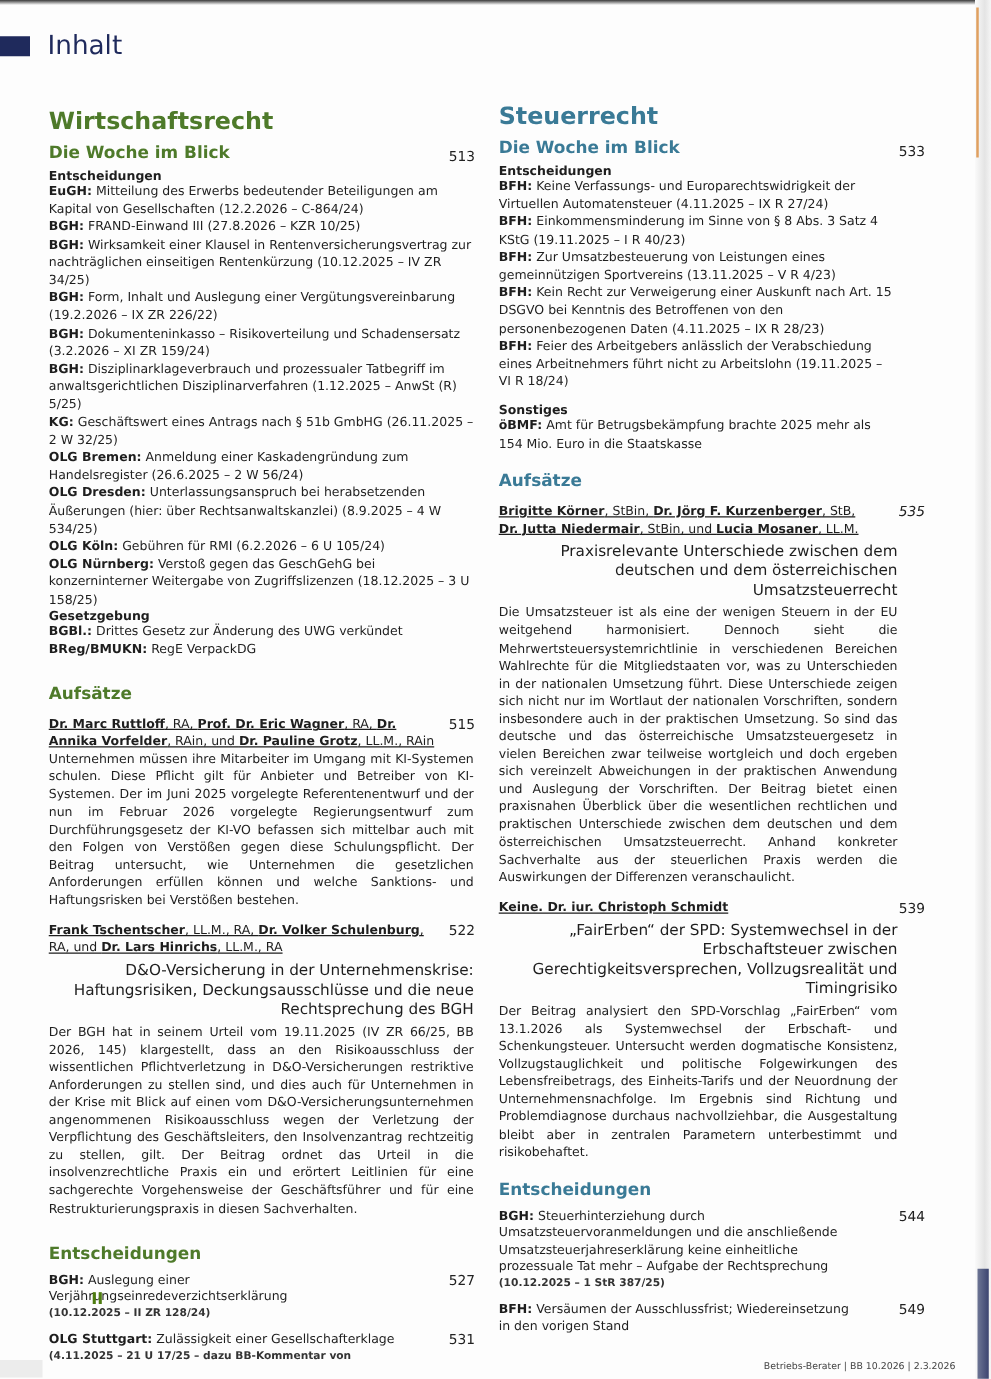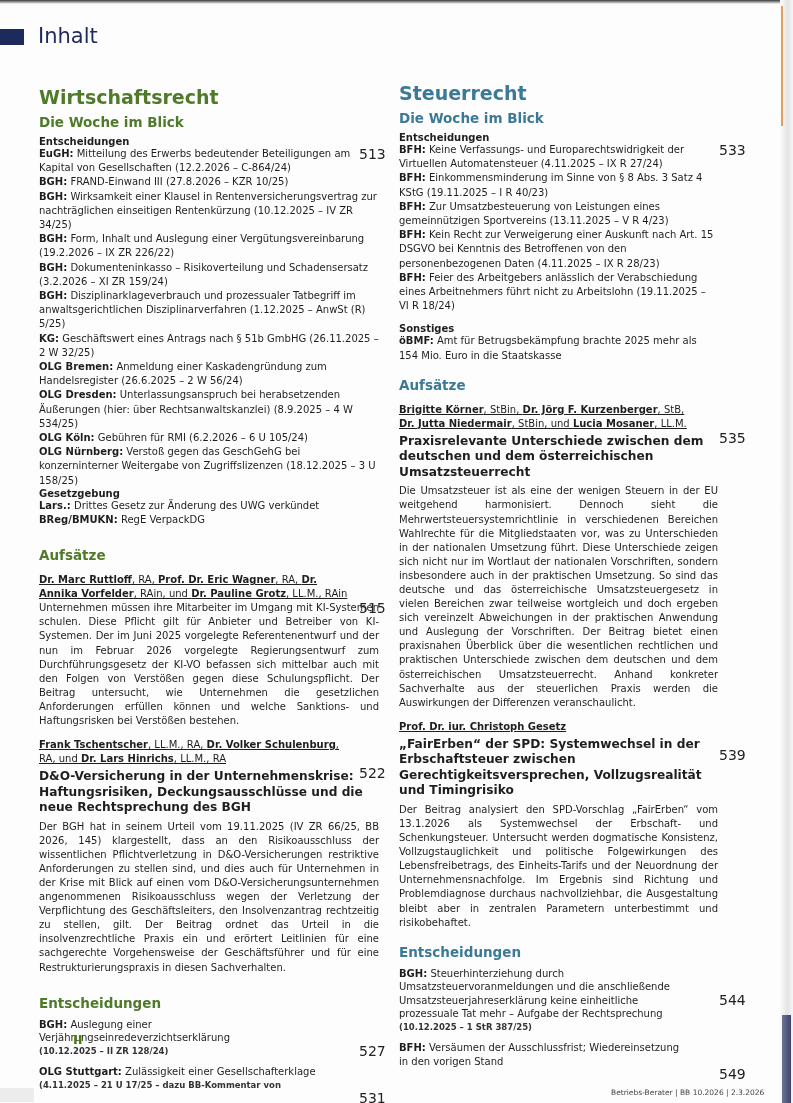--- a/index.html
+++ b/index.html
@@ -20,26 +20,26 @@
     background:linear-gradient(90deg,#6d7594,#3c4470); }
 
   .col { position:absolute; }
   .col-left { left:39px; top:86px; width:340px; }
   .col-right { left:399px; top:82px; width:319px; }
 
   .section-title { font-size:19px; font-weight:bold; margin:0 0 6px 0; }
   .green .section-title, .green .sub-title { color:#4e7a2a; }
   .blue .section-title, .blue .sub-title { color:#3a7a96; }
   .sub-title { font-size:13.5px; font-weight:bold; }
-  .pnum { font-size:14px; color:#222; position:absolute;margin-top:27px; }
+  .pnum { font-size:11px; color:#222; position:absolute; }
   .cat { font-size:10px; font-weight:bold; margin-top:6px; }
   .entry { font-size:10px; line-height:14.2px; }
   .entry b { font-weight:bold; }
   .authors { font-size:10px; line-height:14px;text-decoration:underline; }
-  .art-title { font-size:12.2px; font-weight:bold; line-height:15.5px; margin:3px 0 4px 0; }
+  .art-title { font-size:12.2px; font-weight:normal; line-height:15.5px; margin:3px 0 4px 0;text-align:right; }
   .abstract { font-size:10px; line-height:14.1px; text-align:justify; }
   .dec { font-size:10px; line-height:13.5px; }
   .dec .ref { font-size:8.5px; color:#333;font-weight:bold; }
   .footer-left { position:absolute; left:0; top:1088px; width:34px; height:14px; background:#ececec; }
   .footer-pg { position:absolute; left:50px; top:1032px; font-size:13px; font-weight:bold; color:#4d7c0f;margin-left:23px; }
   .footer-right { position:absolute; left:595px; top:1088px; font-size:7.5px; color:#444;padding-left:16px; }
 </style>
 </head>
 <body>
 
@@ -64,21 +64,21 @@
       <div class="entry"><b>BGH:</b> <span>Dokumenteninkasso – Risikoverteilung und Schadensersatz (3.2.2026 – XI ZR 159/24)</span></div>
       <div class="entry"><b>BGH:</b> <span>Disziplinarklageverbrauch und prozessualer Tatbegriff im anwaltsgerichtlichen Disziplinarverfahren (1.12.2025 – AnwSt (R) 5/25)</span></div>
       <div class="entry"><b>KG:</b> <span>Geschäftswert eines Antrags nach § 51b GmbHG (26.11.2025 – 2 W 32/25)</span></div>
       <div class="entry"><b>OLG Bremen:</b> <span>Anmeldung einer Kaskadengründung zum Handelsregister (26.6.2025 – 2 W 56/24)</span></div>
       <div class="entry"><b>OLG Dresden:</b> <span>Unterlassungsanspruch bei herabsetzenden Äußerungen (hier: über Rechtsanwaltskanzlei) (8.9.2025 – 4 W 534/25)</span></div>
       <div class="entry"><b>OLG Köln:</b> <span>Gebühren für RMI (6.2.2026 – 6 U 105/24)</span></div>
       <div class="entry"><b>OLG Nürnberg:</b> <span>Verstoß gegen das GeschGehG bei konzerninterner Weitergabe von Zugriffslizenzen (18.12.2025 – 3 U 158/25)</span></div>
     </div>
   <div class="cat" style="margin-top:0">Gesetzgebung</div>
   <div id="l-woche-ges">
-      <div class="entry"><b>Lars.:</b> <span>Drittes Gesetz zur Änderung des UWG verkündet</span></div>
+      <div class="entry"><b>BGBl.:</b> <span>Drittes Gesetz zur Änderung des UWG verkündet</span></div>
       <div class="entry"><b>BReg/BMUKN:</b> <span>RegE VerpackDG</span></div>
     </div>
 
   <div style="height:20px"></div>
   <div class="sub-title">Aufsätze</div>
   <div id="l-aufs">
       <div style="position: relative; margin-top: 10px;">
         <span class="pnum" style="left: 320px; top: 0px;">515</span>
         <div class="authors" style="padding-right: 30px;"><b>Dr. Marc Ruttloff</b><span>, RA, </span><b>Prof. Dr. Eric Wagner</b><span>, RA, </span><b>Dr. Annika Vorfelder</b><span>, RAin, und </span><b>Dr. Pauline Grotz</b><span>, LL.M., RAin</span></div>
         <div class="abstract">Unternehmen müssen ihre Mitarbeiter im Umgang mit KI-Systemen schulen. Diese Pflicht gilt für Anbieter und Betreiber von KI-Systemen. Der im Juni 2025 vorgelegte Referentenentwurf und der nun im Februar 2026 vorgelegte Regierungsentwurf zum Durchführungsgesetz der KI-VO befassen sich mittelbar auch mit den Folgen von Verstößen gegen diese Schulungspflicht. Der Beitrag untersucht, wie Unternehmen die gesetzlichen Anforderungen erfüllen können und welche Sanktions- und Haftungsrisken bei Verstößen bestehen.</div>
@@ -122,28 +122,28 @@
     </div>
   <div class="cat" style="margin-top:10px">Sonstiges</div>
   <div id="r-woche-son">
       <div class="entry"><b>öBMF:</b> <span>Amt für Betrugsbekämpfung brachte 2025 mehr als 154 Mio. Euro in die Staatskasse</span></div>
     </div>
 
   <div style="height:14px"></div>
   <div class="sub-title">Aufsätze</div>
   <div id="r-aufs">
       <div style="position: relative; margin-top: 10px;">
-        <span class="pnum" style="left: 320px; top: 0px;">535</span>
+        <span class="pnum" style="left: 320px; top: 0px; font-style: italic;">535</span>
         <div class="authors" style="padding-right: 30px;"><b>Brigitte Körner</b><span>, StBin, </span><b>Dr. Jörg F. Kurzenberger</b><span>, StB, </span><b>Dr. Jutta Niedermair</b><span>, StBin, und </span><b>Lucia Mosaner</b><span>, LL.M.</span></div>
         <div class="art-title">Praxisrelevante Unterschiede zwischen dem deutschen und dem österreichischen Umsatzsteuerrecht</div>
         <div class="abstract">Die Umsatzsteuer ist als eine der wenigen Steuern in der EU weitgehend harmonisiert. Dennoch sieht die Mehrwertsteuersystemrichtlinie in verschiedenen Bereichen Wahlrechte für die Mitgliedstaaten vor, was zu Unterschieden in der nationalen Umsetzung führt. Diese Unterschiede zeigen sich nicht nur im Wortlaut der nationalen Vorschriften, sondern insbesondere auch in der praktischen Umsetzung. So sind das deutsche und das österreichische Umsatzsteuergesetz in vielen Bereichen zwar teilweise wortgleich und doch ergeben sich vereinzelt Abweichungen in der praktischen Anwendung und Auslegung der Vorschriften. Der Beitrag bietet einen praxisnahen Überblick über die wesentlichen rechtlichen und praktischen Unterschiede zwischen dem deutschen und dem österreichischen Umsatzsteuerrecht. Anhand konkreter Sachverhalte aus der steuerlichen Praxis werden die Auswirkungen der Differenzen veranschaulicht.</div>
       </div>
       <div style="position: relative; margin-top: 10px;">
         <span class="pnum" style="left: 320px; top: 0px; text-align: center;">539</span>
-        <div class="authors" style="padding-right: 30px;"><b>Prof. Dr. iur. Christoph Gesetz</b><span></span></div>
+        <div class="authors" style="padding-right: 30px;"><b>Keine. Dr. iur. Christoph Schmidt</b><span></span></div>
         <div class="art-title">„FairErben“ der SPD: Systemwechsel in der Erbschaftsteuer zwischen Gerechtigkeitsversprechen, Vollzugsrealität und Timingrisiko</div>
         <div class="abstract">Der Beitrag analysiert den SPD-Vorschlag „FairErben“ vom 13.1.2026 als Systemwechsel der Erbschaft- und Schenkungsteuer. Untersucht werden dogmatische Konsistenz, Vollzugstauglichkeit und politische Folgewirkungen des Lebensfreibetrags, des Einheits-Tarifs und der Neuordnung der Unternehmensnachfolge. Im Ergebnis sind Richtung und Problemdiagnose durchaus nachvollziehbar, die Ausgestaltung bleibt aber in zentralen Parametern unterbestimmt und risikobehaftet.</div>
       </div>
     </div>
 
   <div style="height:14px"></div>
   <div class="sub-title">Entscheidungen</div>
   <div id="r-ent">
       <div class="dec" style="position: relative; margin-top: 7px; padding-right: 34px;">
         <span class="pnum" style="left: 320px; top: 0px;">544</span>

